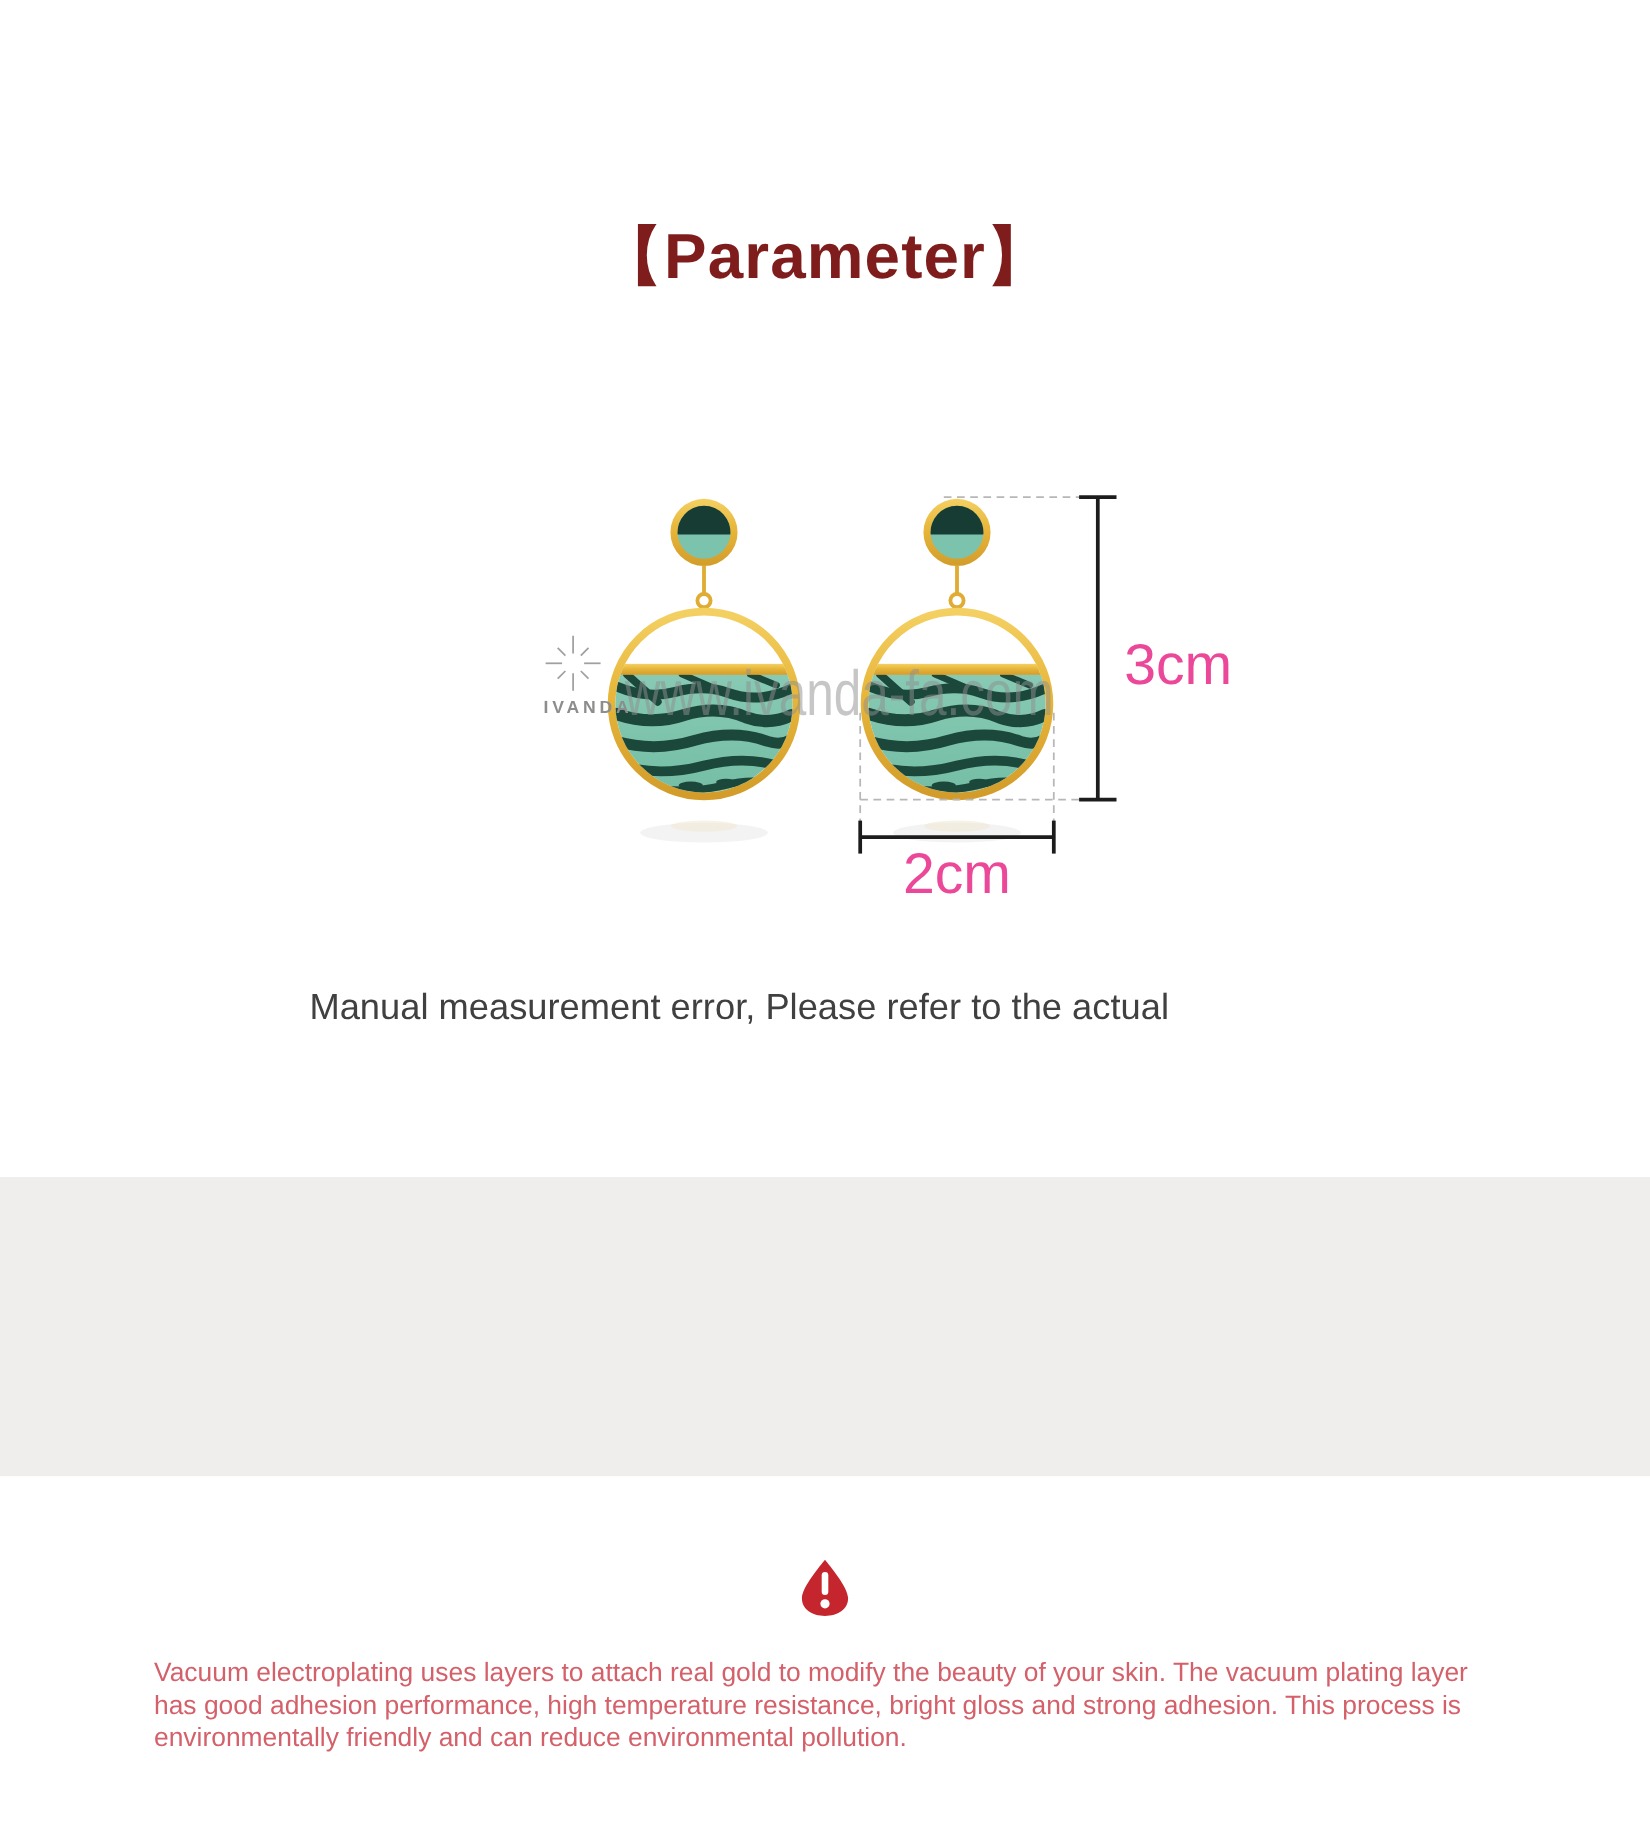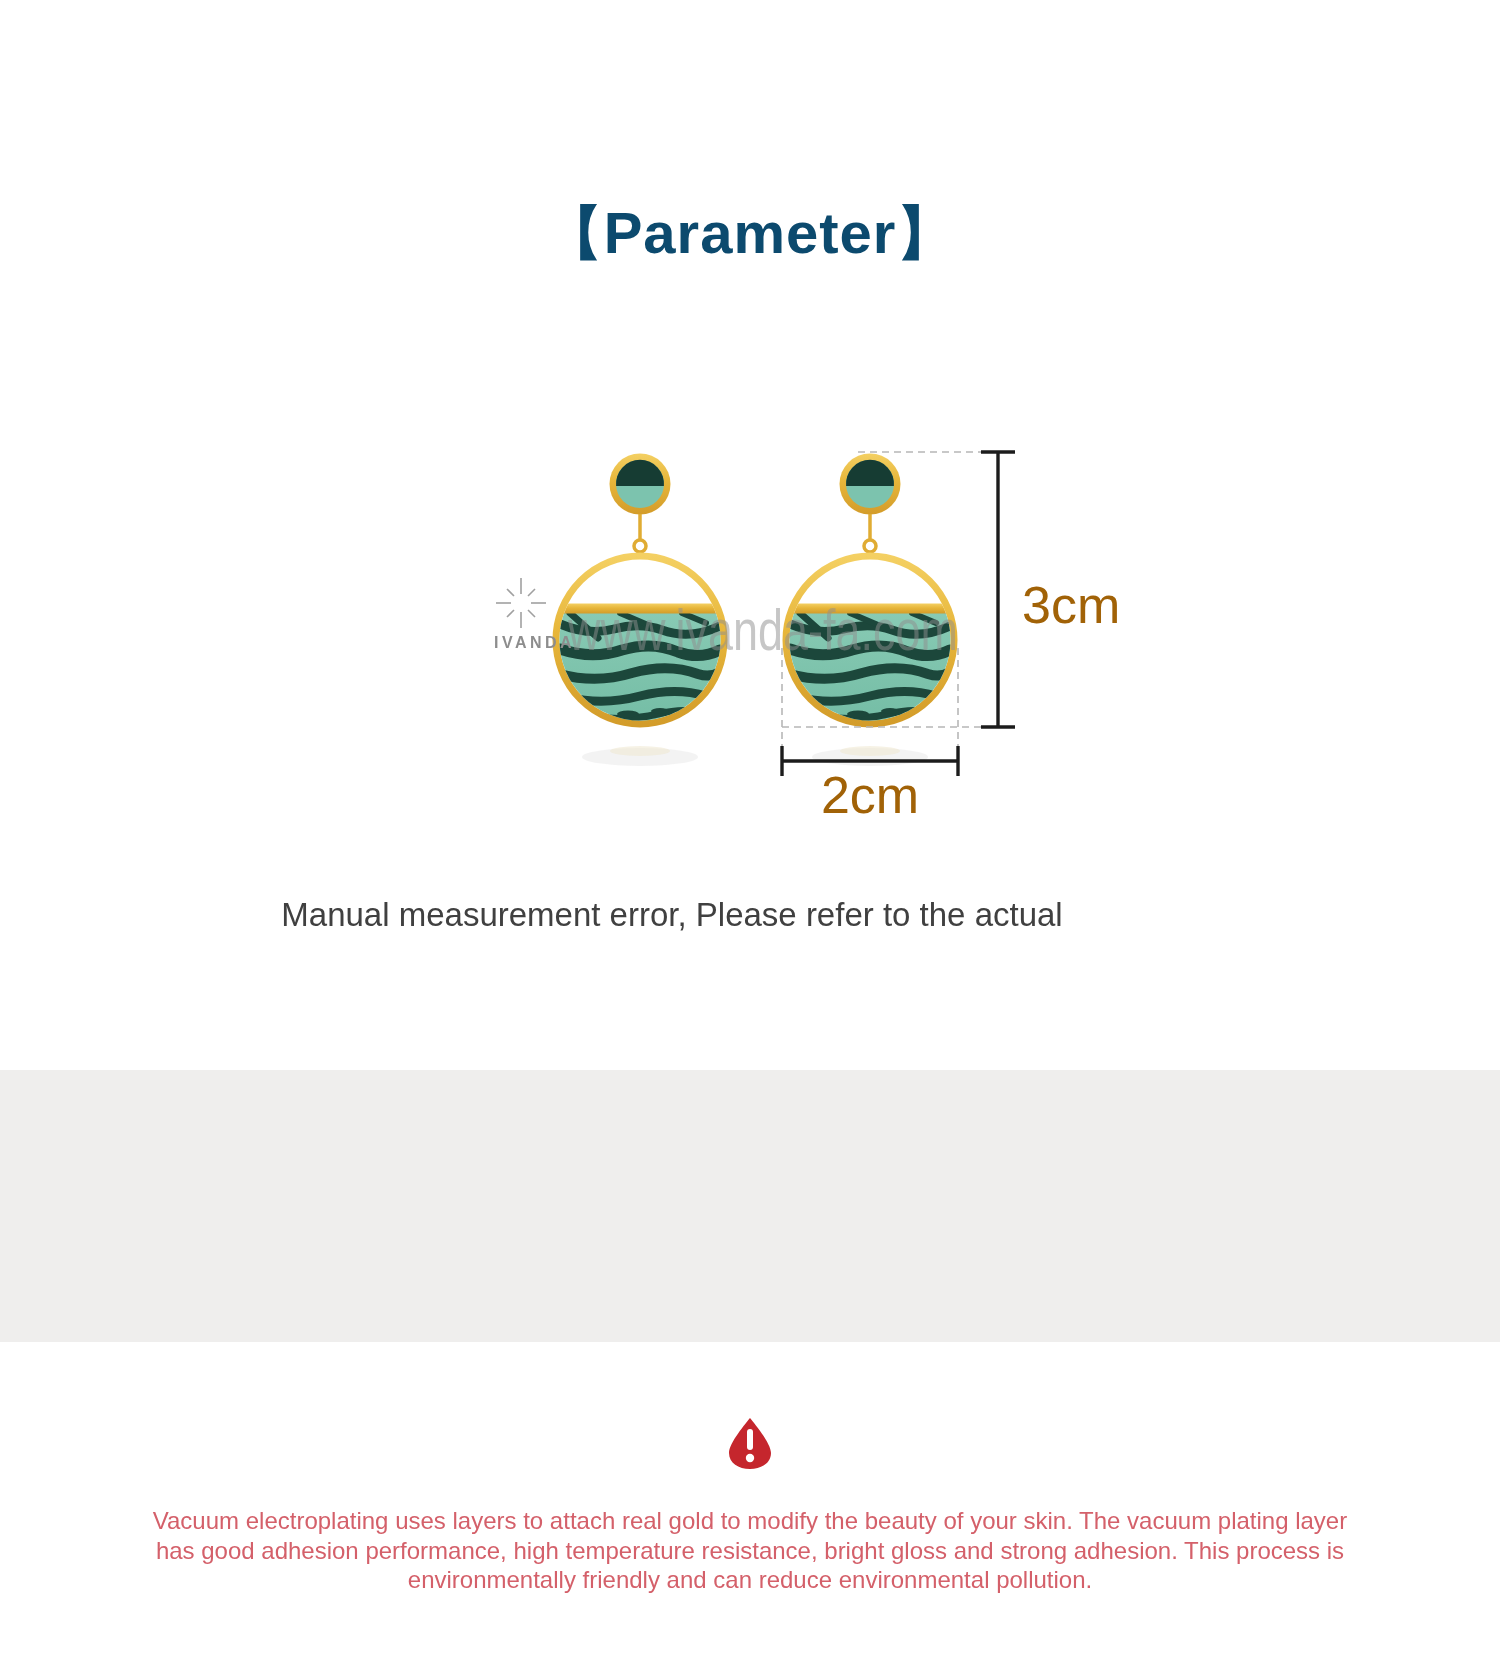--- a/index.html
+++ b/index.html
@@ -7,41 +7,41 @@
     position:relative;
     width:1500px;height:1676px;
     background:#ffffff;
     font-family:"Liberation Sans", sans-serif;
     overflow:hidden;
   }
   .abs{position:absolute;}
   .page-title{
     left:0;top:156px;width:1500px;
     text-align:center;
-    font-size:58px;font-weight:700;color:#0c4a6e;
+    font-size:58px;font-weight:700;color:#7f1d1d;
     letter-spacing:1px;
   }
   .figure-wrap{left:430px;top:390px;width:780px;height:440px;}
   .dim-label{
-    font-size:52px;color:#a16207;font-weight:400;
+    font-size:52px;color:#ec4899;font-weight:400;
   }
   .dim-label.h{left:1022px;top:575px;}
   .dim-label.w{left:782px;top:765px;width:176px;text-align:center;}
   .note-line{
     left:0;top:896px;width:1344px;text-align:center;
     font-size:33px;color:#404040;
   }
   .spec-band{
     left:0;top:1070px;width:1500px;height:272px;
     background:#efeeed;
   }
   .warn-icon{left:726px;top:1416px;width:48px;height:54px;}
   .warn-text{
     left:140px;top:1506px;width:1220px;
-    text-align:center;
+    text-align:left;
     font-size:24px;line-height:29.5px;
     color:#d4606a;
   }
 </style>
 </head>
 <body>
 
 <div id="page">
 
   <h1 class="abs page-title">【Parameter】</h1>

